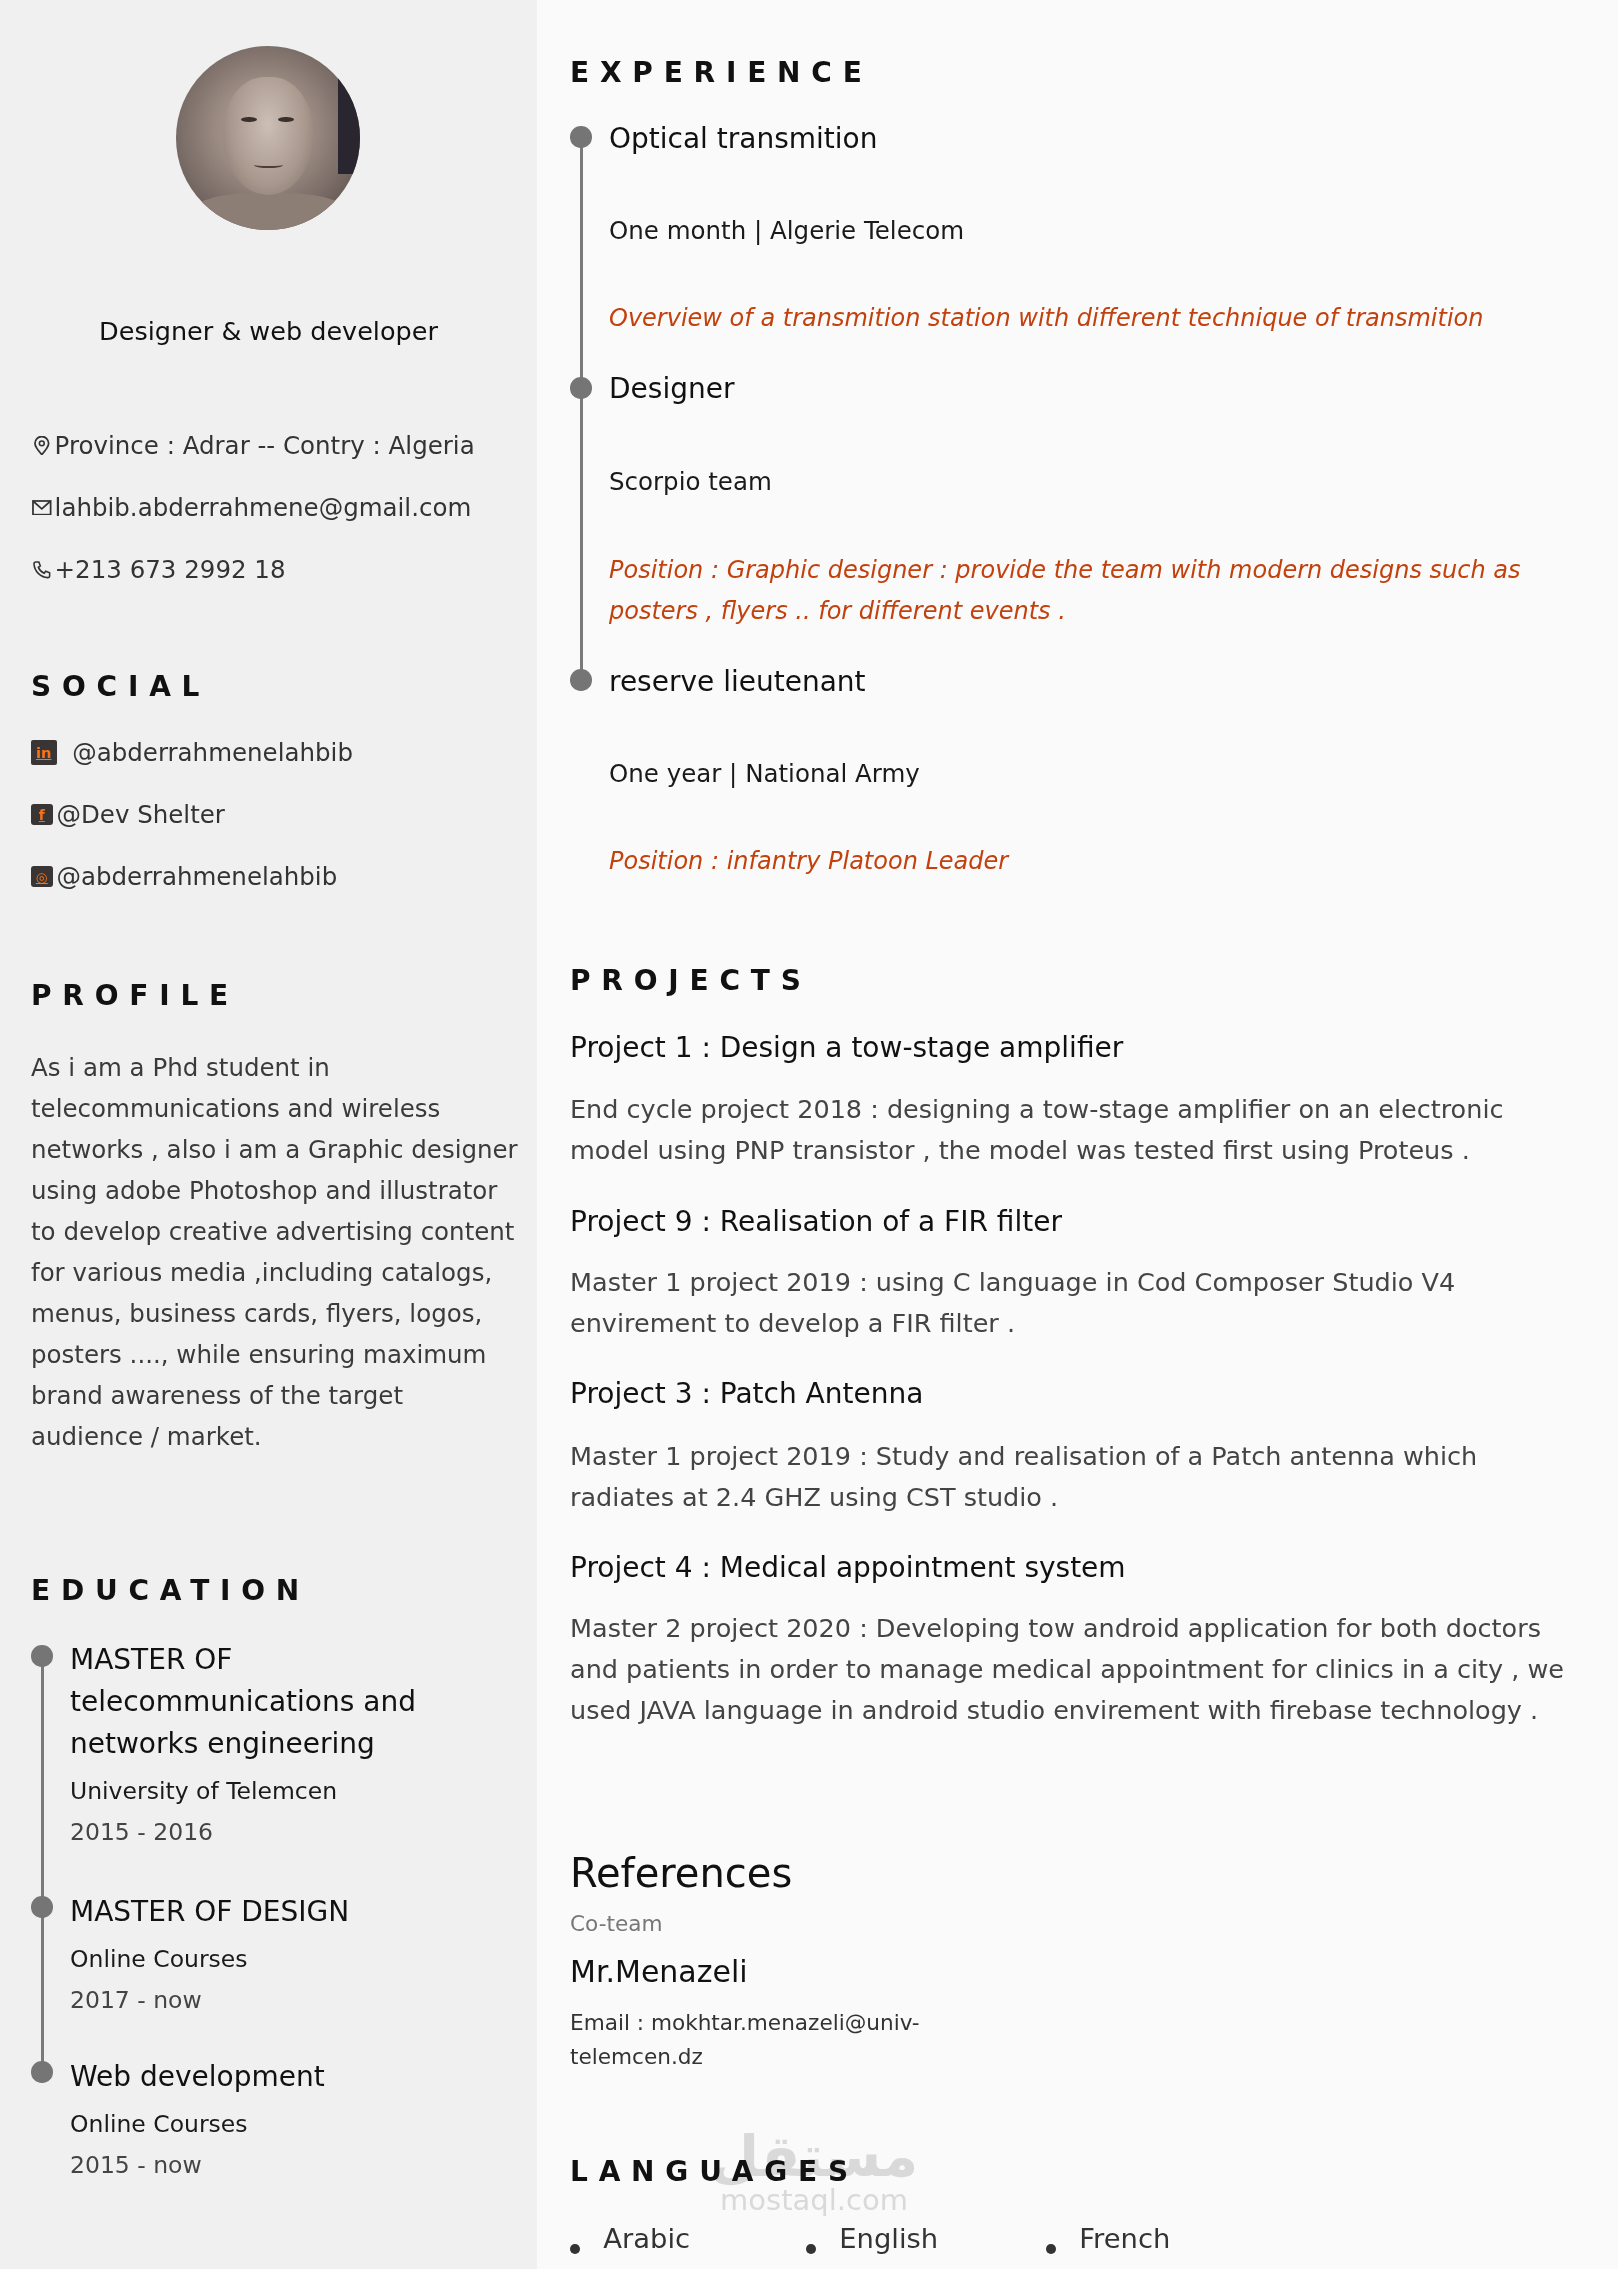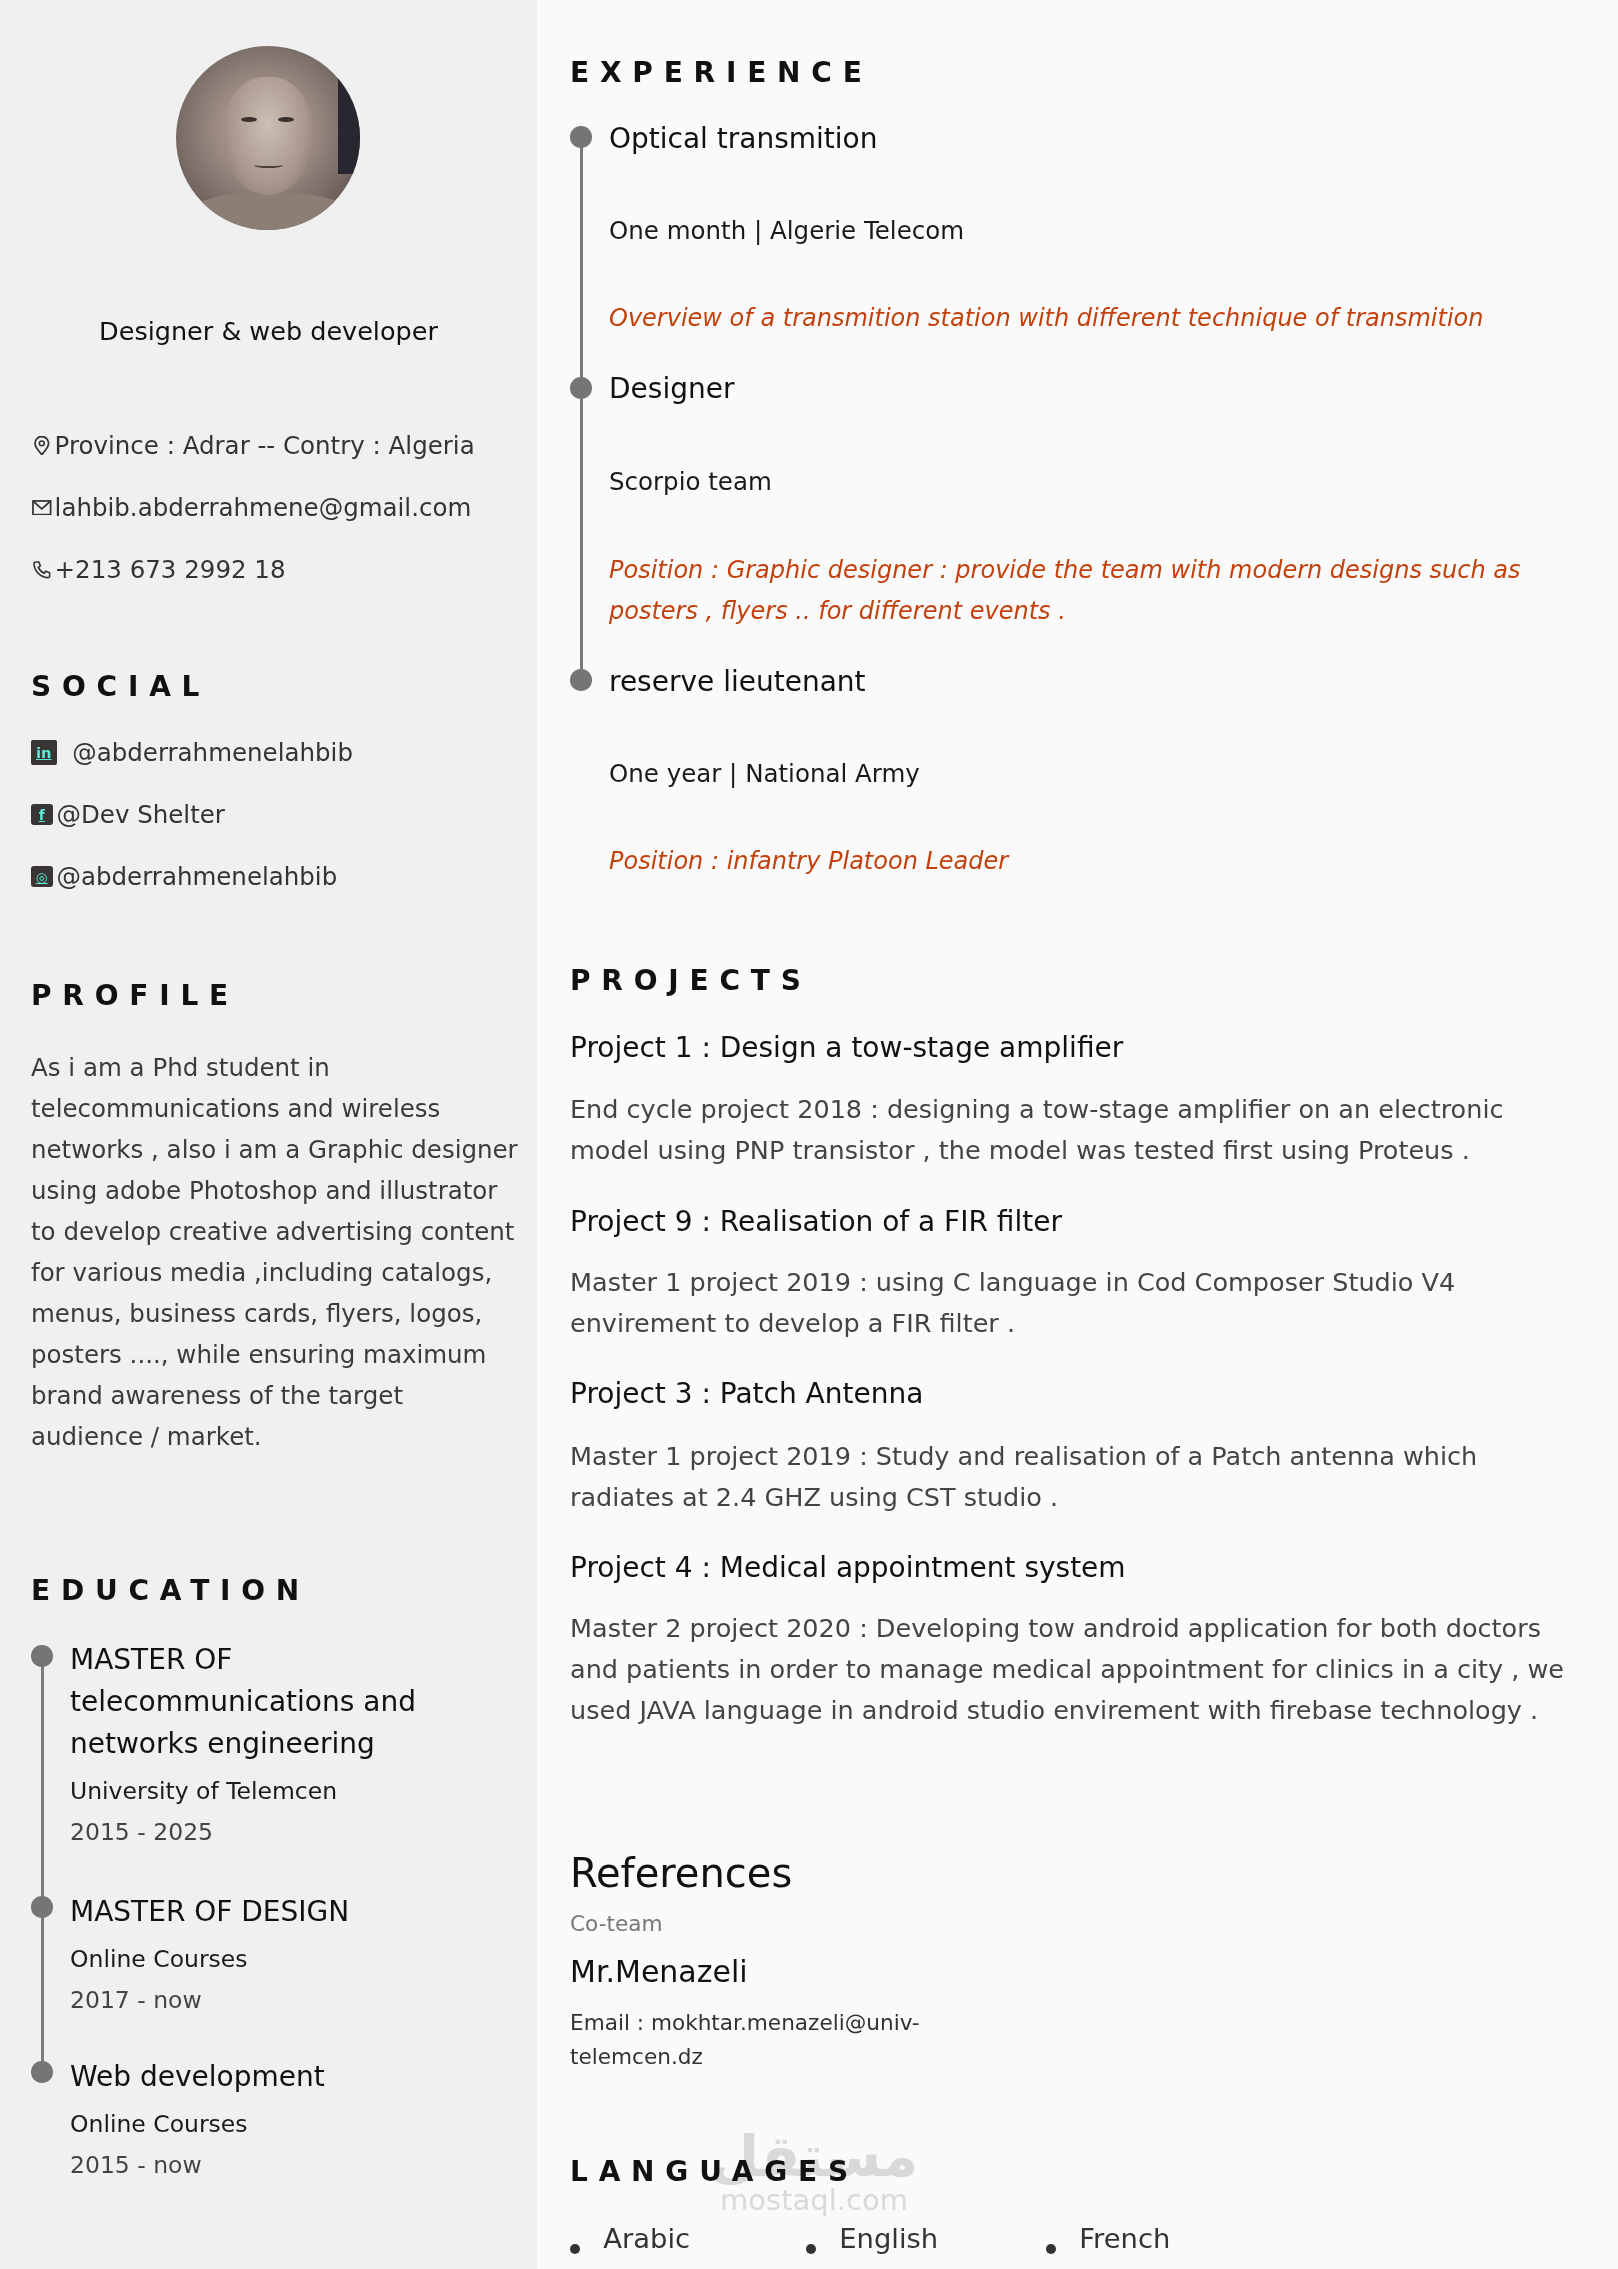--- a/index.html
+++ b/index.html
@@ -20,21 +20,21 @@
 
   .name { position: absolute; left: 0; width: 537px; top: 263px; text-align: center; font-size: 30px; font-weight: bold; color: #111; }
   .title { position: absolute; left: 0; width: 537px; top: 316px; text-align: center; font-size: 25.5px; color: #111; }
 
   .contact { position: absolute; left: 31px; font-size: 24.5px; color: #333; display: flex; align-items: center; white-space: nowrap; }
   .contact .ic { width: 21.6px; height: 21.6px; margin-right: 2px; display: inline-flex; align-items: center; justify-content: center; }
 
   .sec-h { position: absolute; font-size: 28px; font-weight: bold; letter-spacing: 10.8px; color: #111; }
 
   .social { position: absolute; left: 31px; font-size: 24.5px; color: #333; display: flex; align-items: center; white-space: nowrap; }
-  .sico { width: 21.6px; height: 21.6px; background: #3a3535; color: #5eead4; border-radius: 2.9px; font-size: 13.7px; font-weight: bold;
+  .sico { width: 21.6px; height: 21.6px; background: #3a3535; color: #f97316; border-radius: 2.9px; font-size: 13.7px; font-weight: bold;
     display: inline-flex; align-items: center; justify-content: center; margin-right: 3.9px; text-decoration: underline; }
   .sico.li { width: 25.5px; height: 25.5px; border-radius: 2px; margin-right: 15.7px; font-size: 14.7px; }
 
   .profile-text { position: absolute; left: 31px; top: 1047px; width: 490px; font-size: 24.5px; line-height: 41px; color: #3a3a3a; }
 
   .edu-line { position: absolute; left: 41px; top: 1663px; width: 2.9px; height: 412px; background: #7a7a7a; }
   .dot { position: absolute; width: 21.6px; height: 21.6px; border-radius: 50%; background: #757575; }
   .edu-item { position: absolute; left: 70px; width: 451px; }
   .edu-deg { font-size: 28px; line-height: 42px; color: #111; }
   .edu-school { font-size: 23.5px; color: #1a1a1a; margin-top: 11.8px; }
@@ -120,21 +120,21 @@
 
   <div class="sec-h" style="left:31px; top:1574px">EDUCATION</div>
   <div class="edu-line"></div>
   <div class="dot" style="left:31px; top:1645px"></div>
   <div class="dot" style="left:31px; top:1896px"></div>
   <div class="dot" style="left:31px; top:2061px"></div>
 
   <div class="edu-item" style="top:1639px">
     <div class="edu-deg">MASTER OF telecommunications and networks engineering</div>
     <div class="edu-school">University of Telemcen</div>
-    <div class="edu-years">2015 - 2025</div>
+    <div class="edu-years">2015 - 2016</div>
   </div>
   <div class="edu-item" style="top:1891px">
     <div class="edu-deg">MASTER OF DESIGN</div>
     <div class="edu-school">Online Courses</div>
     <div class="edu-years">2017 - now</div>
   </div>
   <div class="edu-item" style="top:2056px">
     <div class="edu-deg">Web development</div>
     <div class="edu-school">Online Courses</div>
     <div class="edu-years">2015 - now</div>

